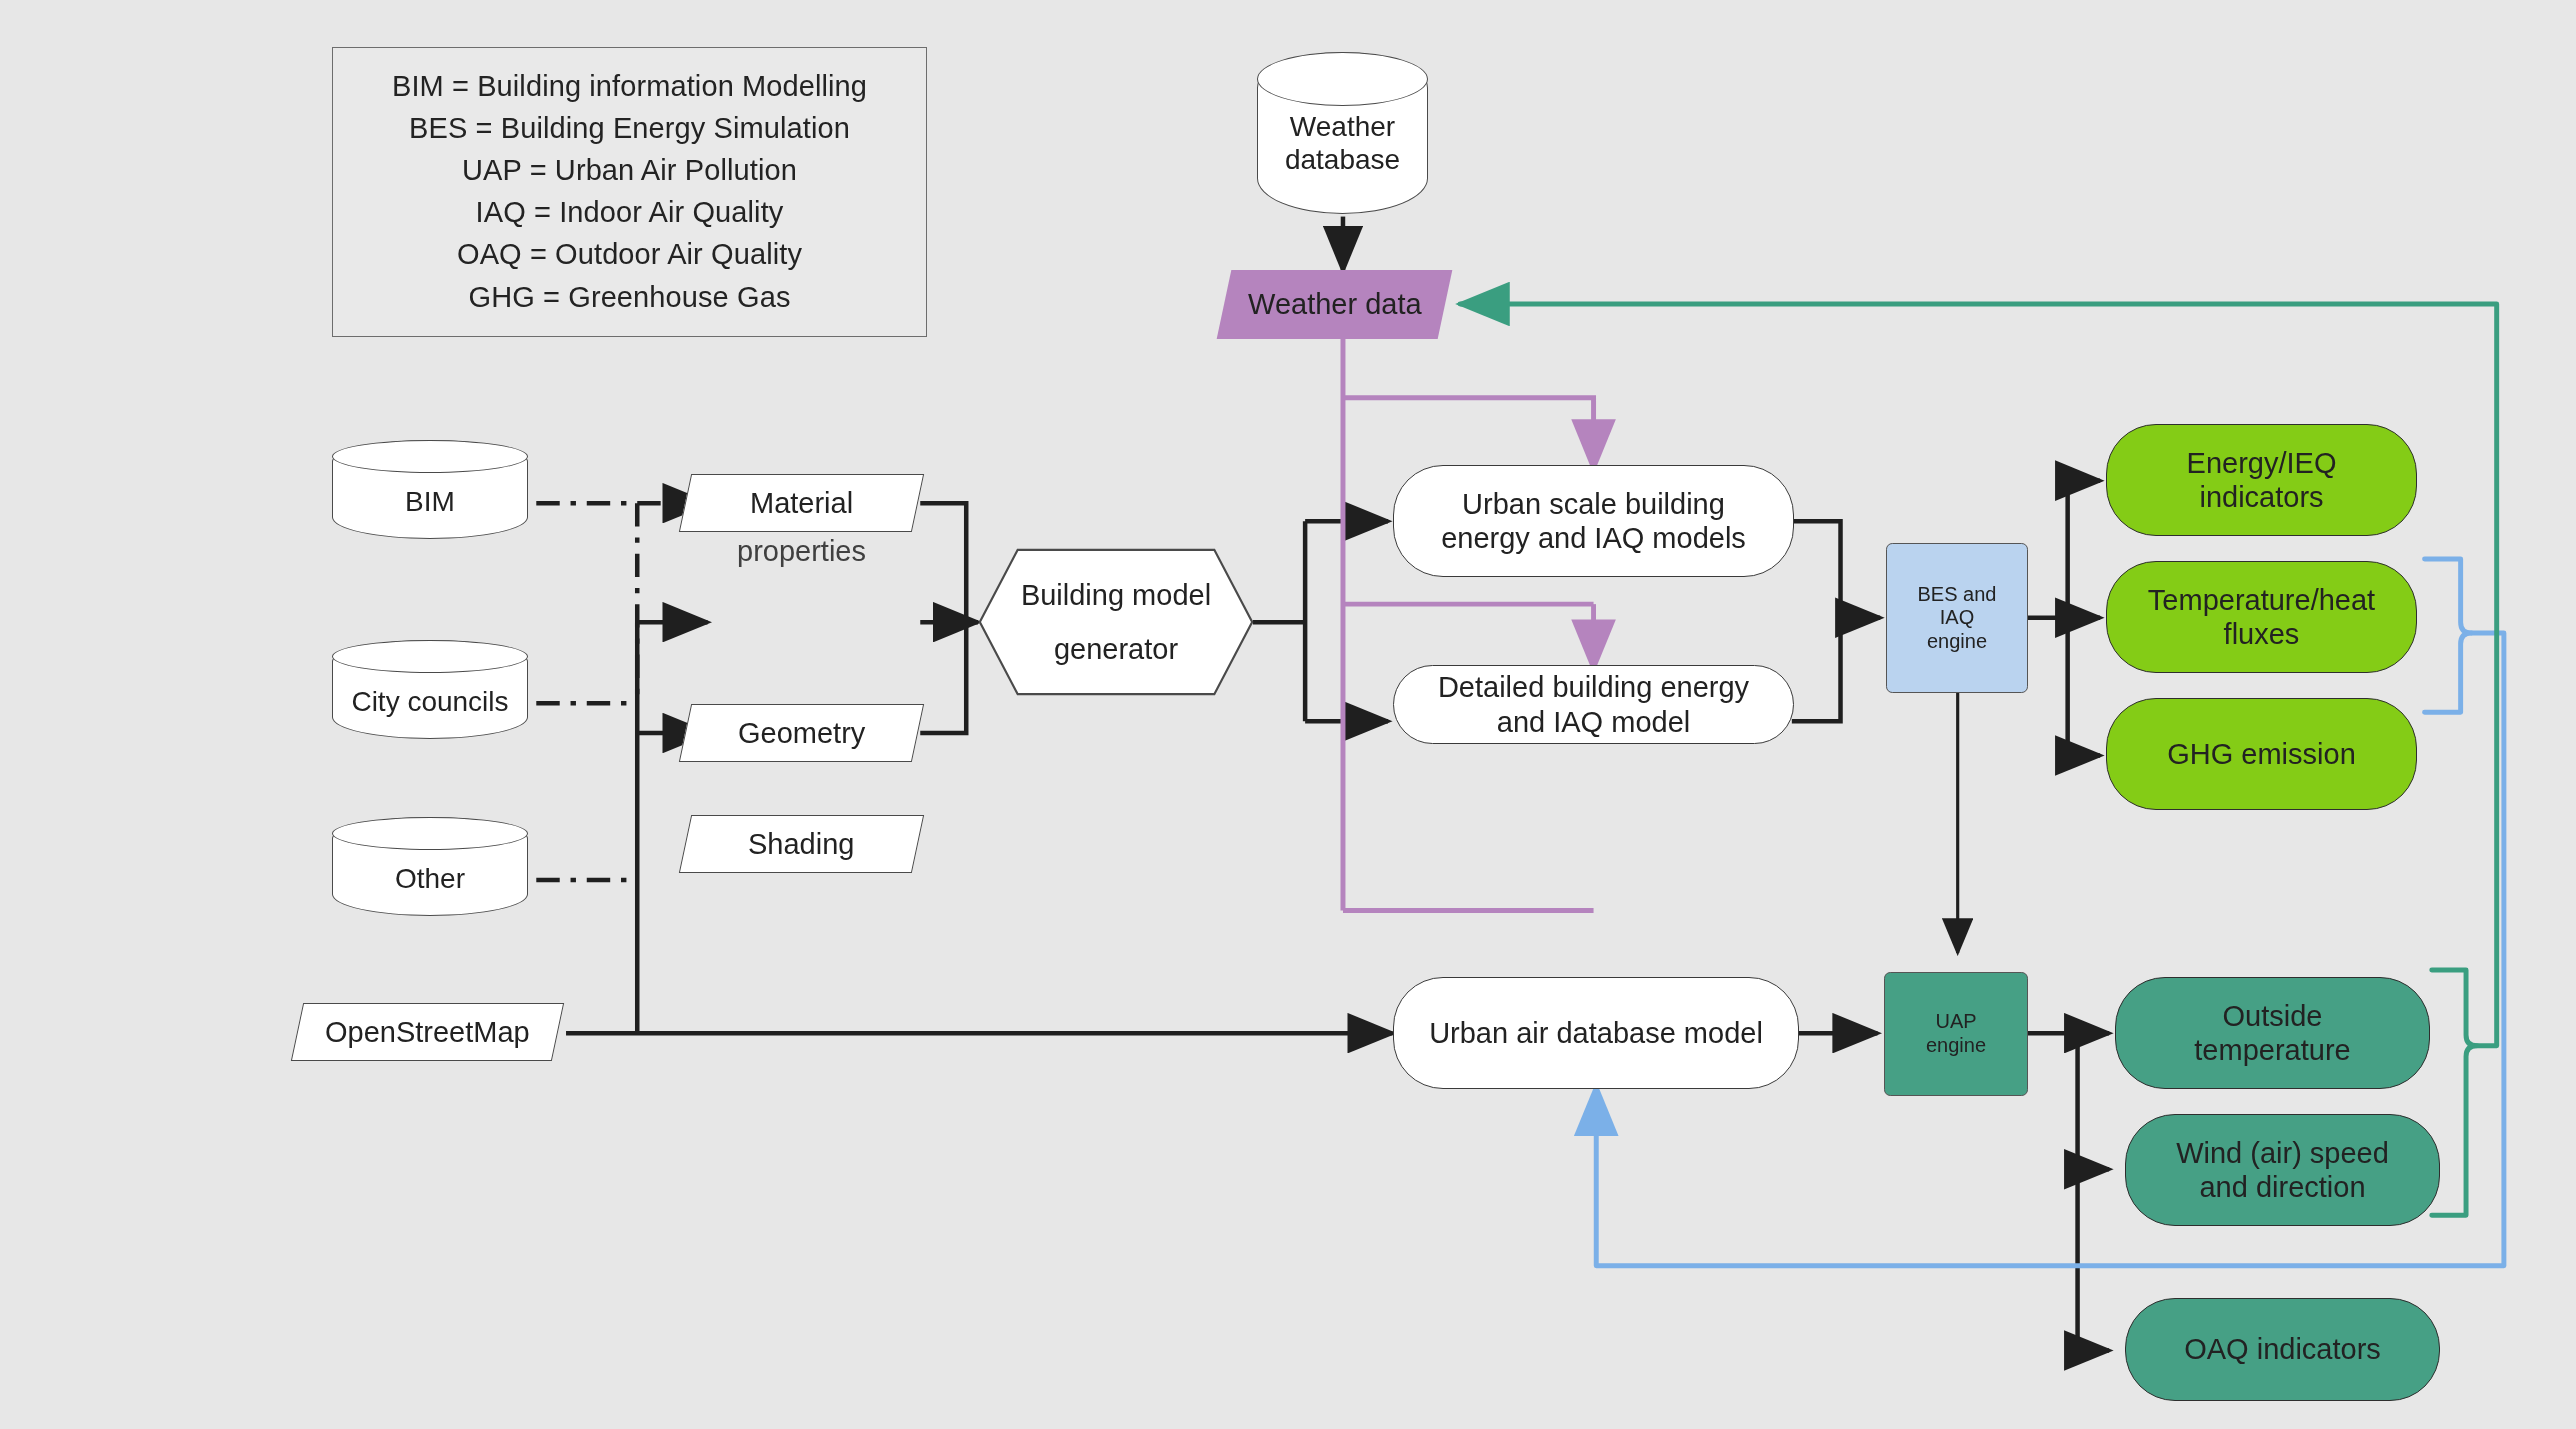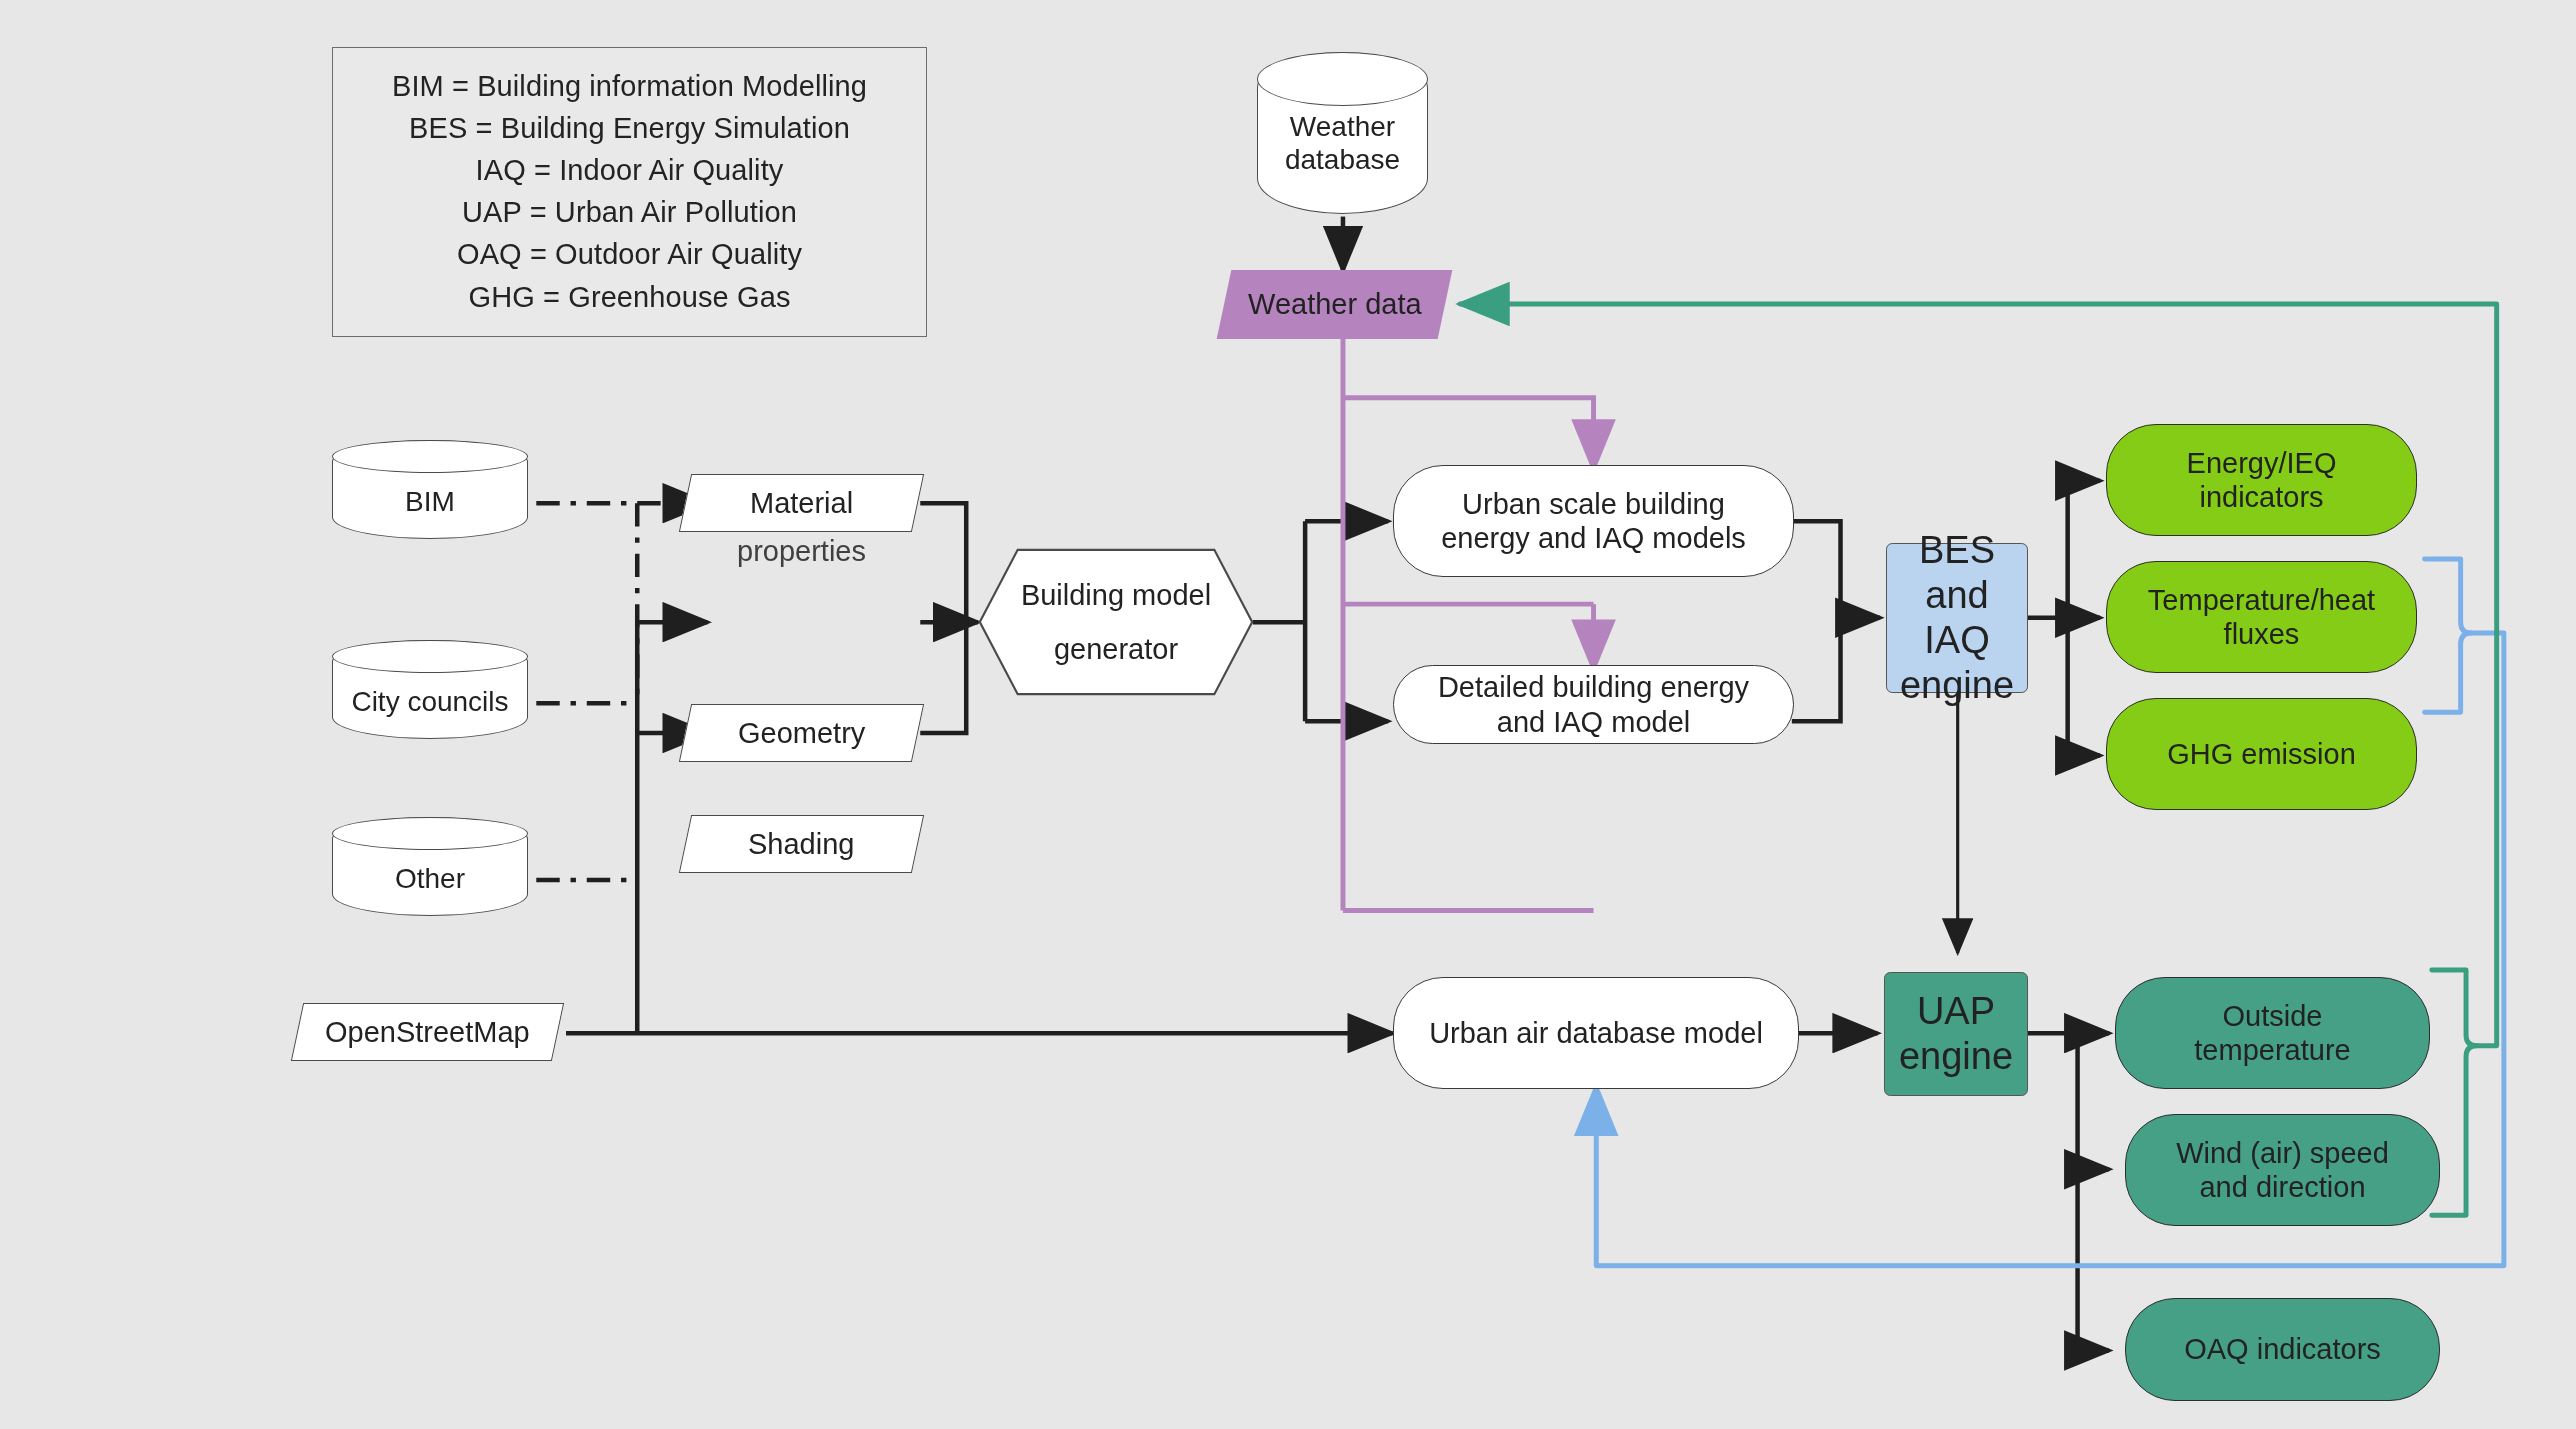--- a/index.html
+++ b/index.html
@@ -32,21 +32,21 @@
   .para.purple{background:#b584be;border:none;}
   .overflow-label{position:absolute;font-size:29px;color:#404040;text-align:center;white-space:nowrap;}
   .hexborder{position:absolute;}
 
   
   .stadium{border:1.4px solid #3a3a3a;background:#ffffff;border-radius:50px;font-size:29px;}
   .stadium.blue{background:#84cc16;border-color:#2e2e2e;}
   .stadium.green{background:#46a085;border-color:#2e2e2e;}
 
   
-  .engine{border:1.4px solid #555;border-radius:6.3px;font-size:38px;}
+  .engine{border:1.4px solid #555;border-radius:6.3px;font-size:20px;}
   .engine.blue{background:#bad3ef;}
   .engine.green{background:#46a085;}
 </style>
 </head>
 <body>
 
 <div id="stage">
 
   <svg id="wires" viewBox="0 0 2858 1586">
     <defs>
@@ -133,22 +133,22 @@
 
     <g fill="none" stroke="#3a9e80" stroke-width="5.5" stroke-linejoin="round" stroke-linecap="round">
       <path d="M2698,1076 L2736,1076 L2736,1148 Q2736,1160 2748,1160 Q2736,1160 2736,1172 L2736,1348 L2698,1348"></path>
       <path d="M2748,1160 L2770,1160 L2770,337 L1620,337" marker-end="url(#ah-green)"></path>
     </g>
   </svg>
 
   <div class="node legend" style="left:332px;top:47px;width:595px;">
     <div>BIM = Building information Modelling</div>
     <div>BES = Building Energy Simulation</div>
+    <div>UAP = Urban Air Pollution</div>
     <div>IAQ = Indoor Air Quality</div>
-    <div>UAP = Urban Air Pollution</div>
     <div>OAQ = Outdoor Air Quality</div>
     <div>GHG = Greenhouse Gas</div>
   </div>
 
   <div class="node cyl" style="left:1257px;top:52px;width:171px;height:162px;">
     <div class="cyl-top"></div>
     <div class="cyl-label" style="padding-top:20px;">
       <div>Weather</div>
       <div>database</div>
     </div>

